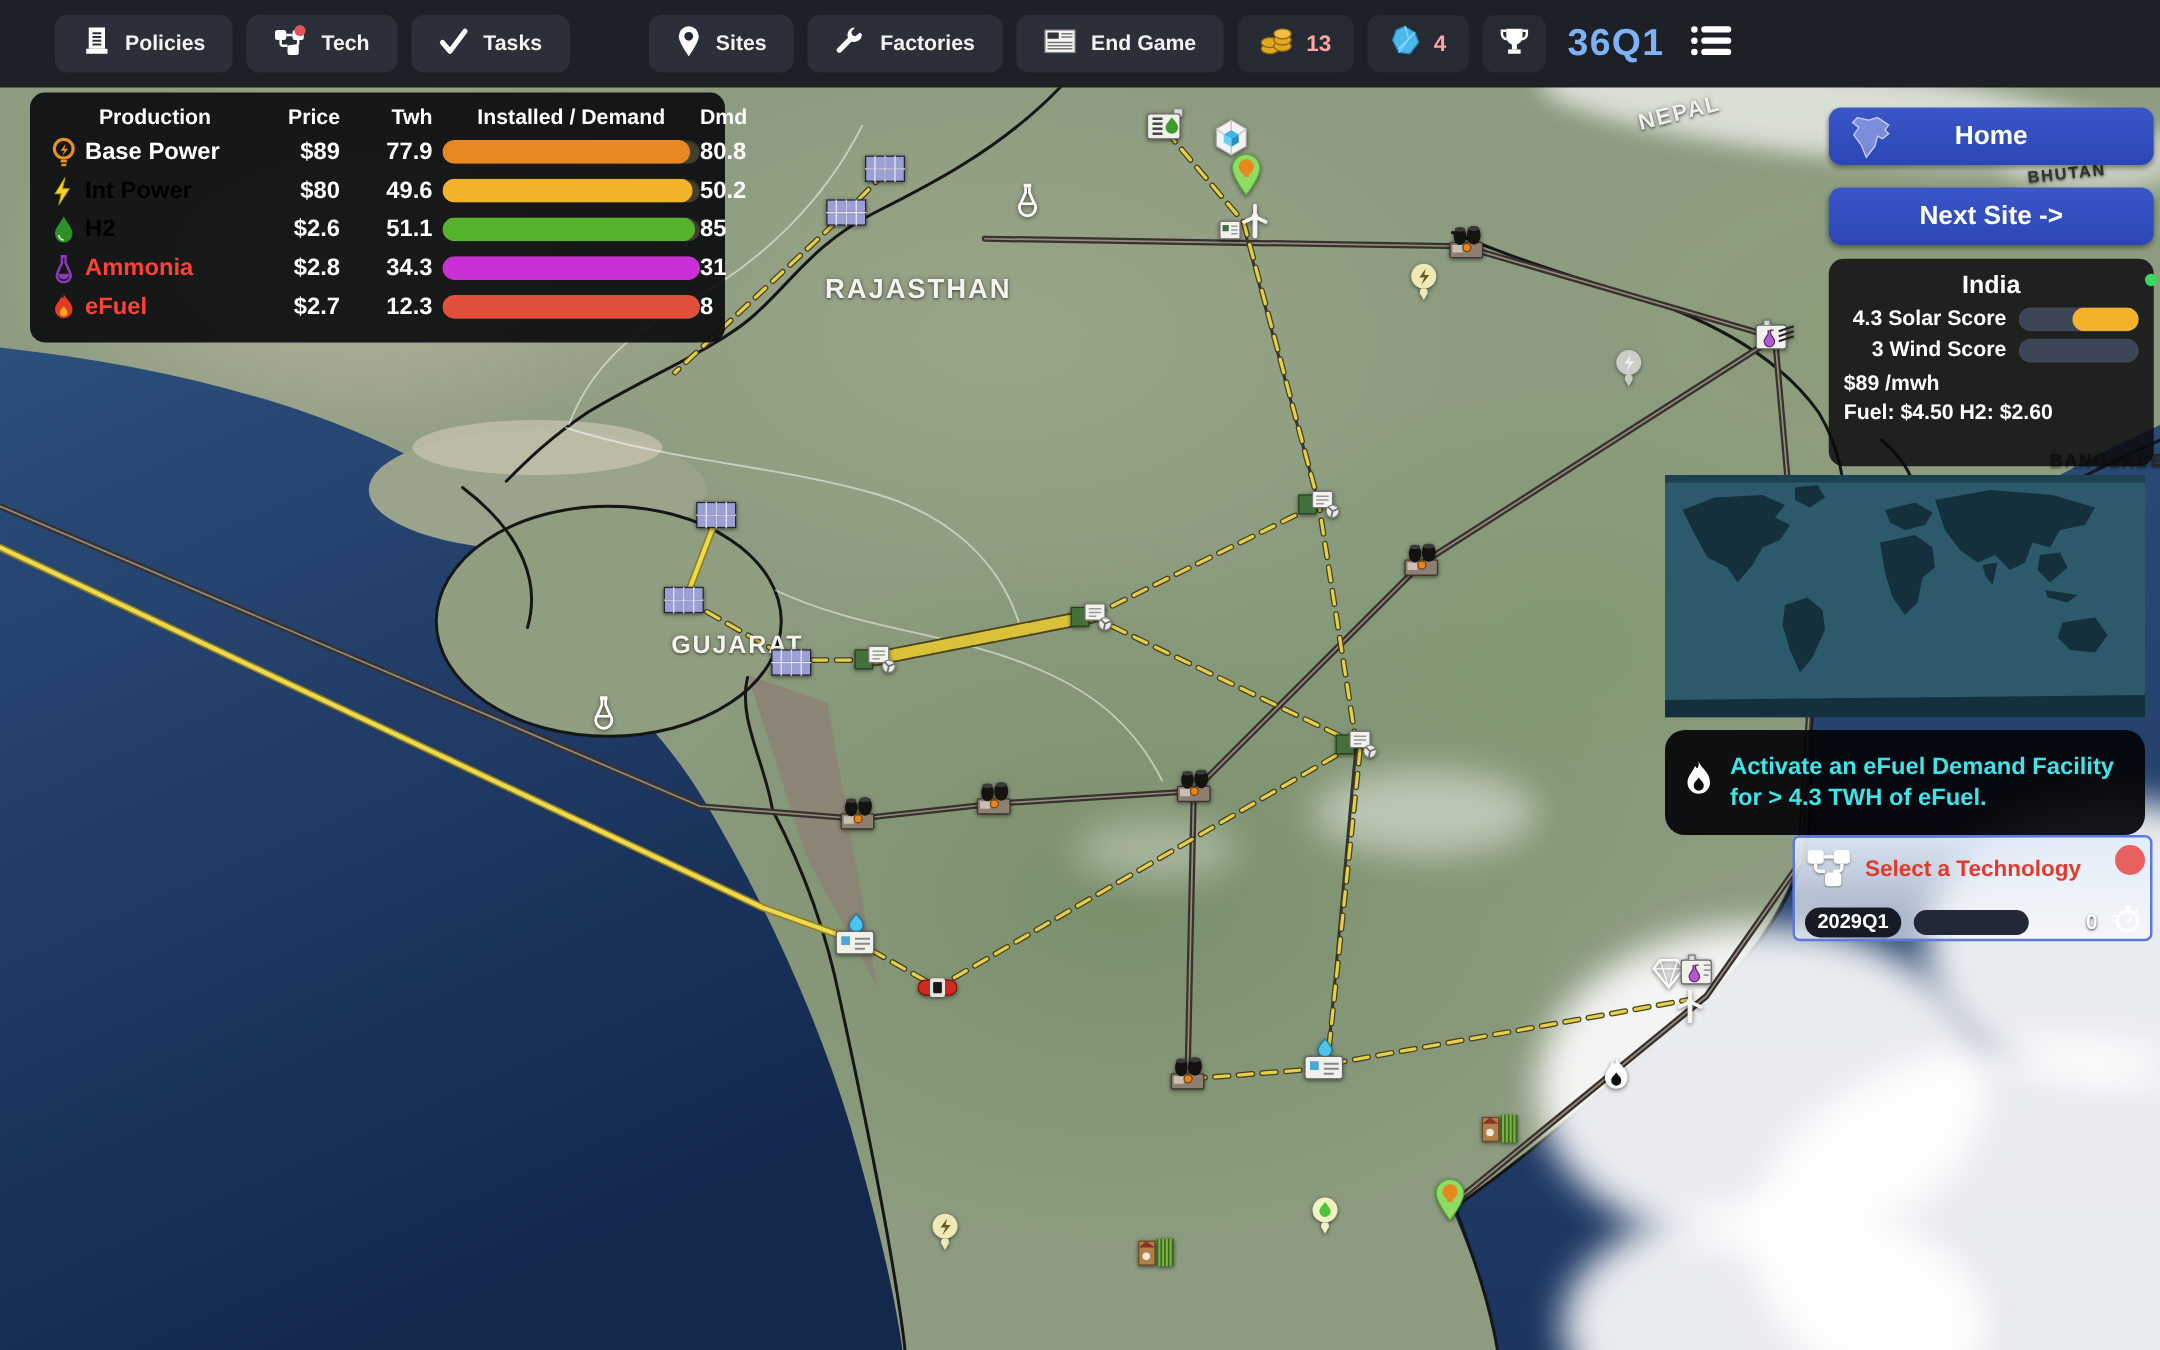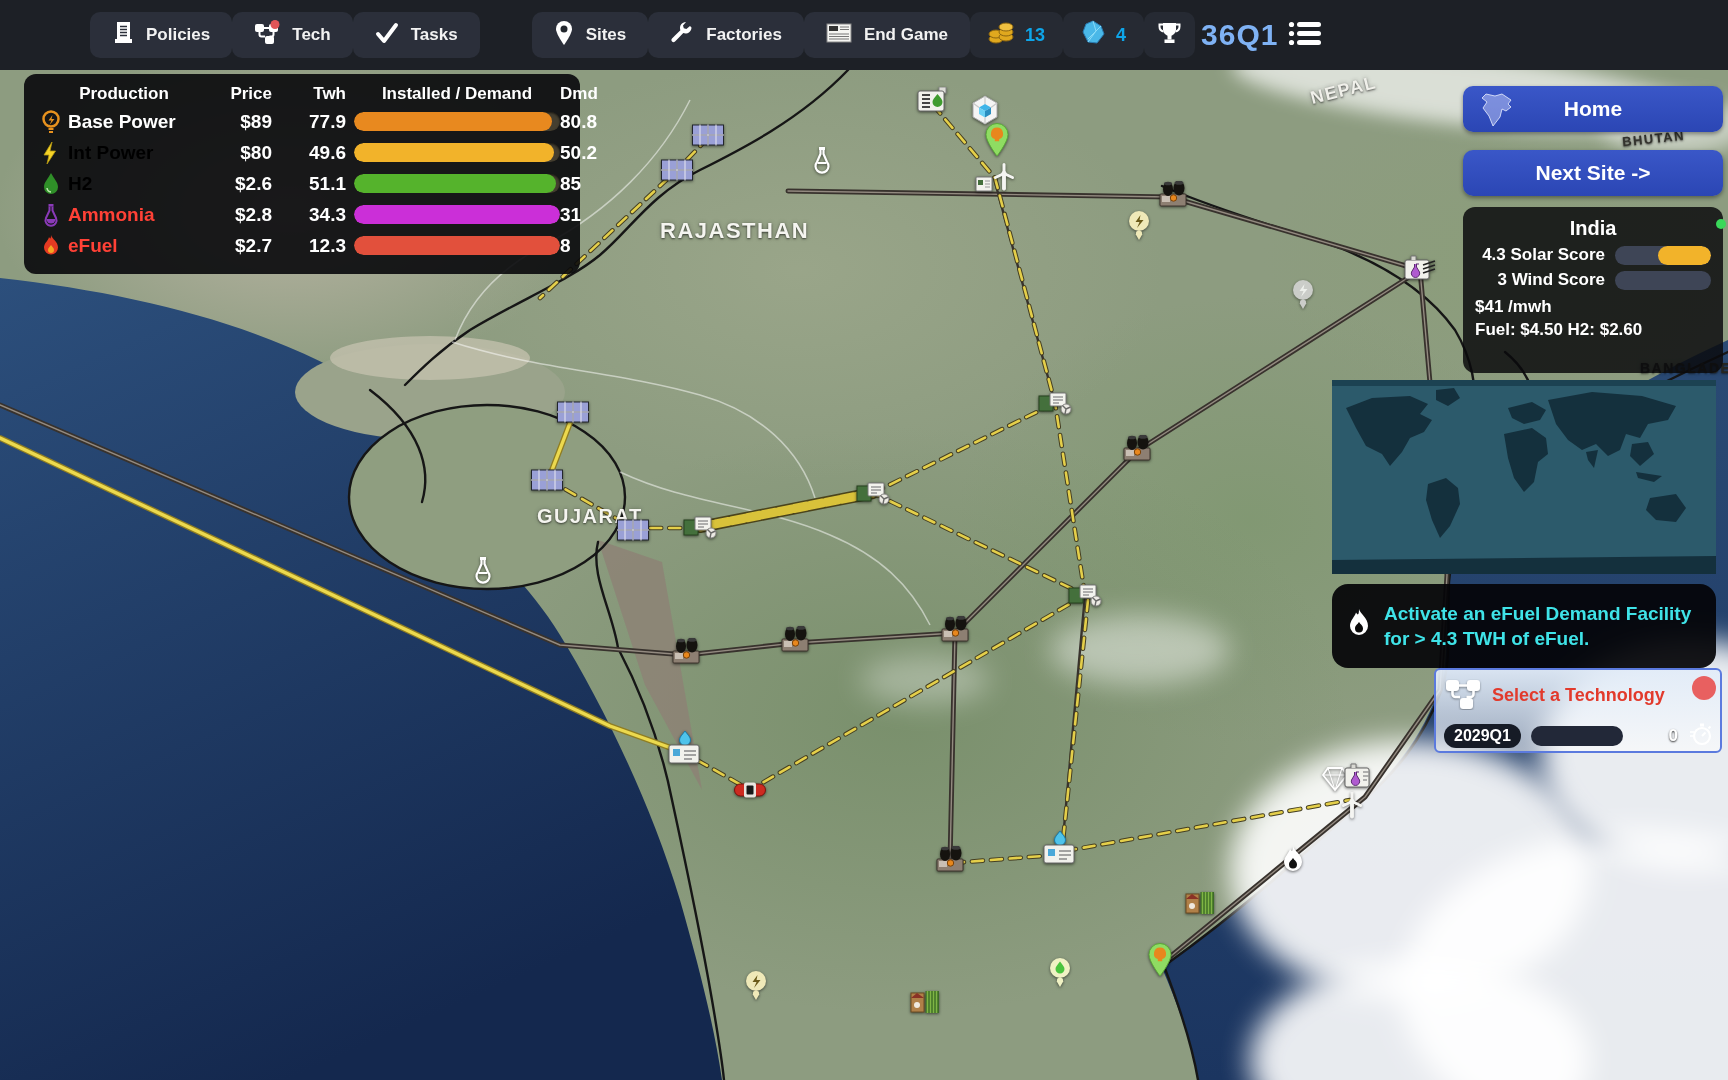--- a/index.html
+++ b/index.html
@@ -20,25 +20,25 @@
   #line-layer{position:absolute;left:0;top:0;z-index:3;pointer-events:none;}
   #label-layer{position:absolute;inset:0;z-index:4;}
   #marker-layer{position:absolute;inset:0;z-index:5;}
   .maplabel{position:absolute;font-weight:bold;letter-spacing:1.5px;
     text-shadow:0 1px 2px rgba(0,0,0,.55),0 0 4px rgba(40,40,40,.35);}
   .marker{position:absolute;transform:translate(-50%,-50%);}
   .marker svg{display:block;filter:drop-shadow(0 1px 1.5px rgba(0,0,0,.55));}
 
   
   .topbar{position:absolute;left:0;top:0;width:1728px;height:70px;background:#1d2026;z-index:20;
-    display:flex;align-items:center;padding-left:90px;}
+    display:flex;align-items:center;gap:11px;padding-left:44px;}
   .tb-btn{height:46px;background:#2b2f3a;border-radius:10px;display:flex;align-items:center;
     gap:12px;padding:0 22px;color:#f2f2f2;font-size:17px;font-weight:bold;cursor:pointer;}
   .tb-pill{height:46px;background:#262a33;border-radius:10px;display:flex;align-items:center;
-    gap:10px;padding:0 18px;color:#0ea5e9;font-size:18px;font-weight:bold;}
+    gap:10px;padding:0 18px;color:#fca5a5;font-size:18px;font-weight:bold;}
   .tb-date{color:#7fb2f4;font-size:30px;font-weight:bold;letter-spacing:1px;margin-left:6px;}
   .tb-menu{margin-left:10px;cursor:pointer;display:flex;align-items:center;}
 
   
   .prod{position:absolute;left:24px;top:74px;width:556px;height:200px;z-index:21;
     background:rgba(8,8,11,.9);border-radius:12px;padding:8px 10px 0 10px;color:#fff;}
   .prod-head,.prod-row{display:grid;grid-template-columns:34px 146px 66px 74px 206px 1fr;
     align-items:center;height:31px;}
   .prod-head{font-size:17px;font-weight:bold;height:24px;}
   .prod-row{font-size:19px;font-weight:bold;}
@@ -714,21 +714,21 @@
       <div class="strack">
           <div class="sfill" style="width: 55%; background: rgb(242, 179, 42);"></div>
         </div>
     </div>
     <div class="score-row">
       <span>3 Wind Score</span>
       <div class="strack">
           <div class="sfill" style="width: 0%;"></div>
         </div>
     </div>
-    <div class="region-line">$41 /mwh</div>
+    <div class="region-line">$89 /mwh</div>
     <div class="region-line" style="margin-top:3px;">Fuel: $4.50 H2: $2.60</div>
   </div>
 
   <div class="minimap">
     <svg width="384" height="194" viewBox="0 0 384 194">
       <rect width="384" height="194" fill="#2c5a6b"></rect>
       <rect width="384" height="6" fill="#1c4252"></rect>
       <g fill="#14303d">
         <path d="M14,28 L40,18 L78,16 L96,24 L88,34 L100,40 L92,52 L78,58 L70,72 L58,86 L50,74 L34,66 L24,48 Z"></path>
         <path d="M104,10 L122,8 L128,18 L116,26 L104,20 Z"></path>

